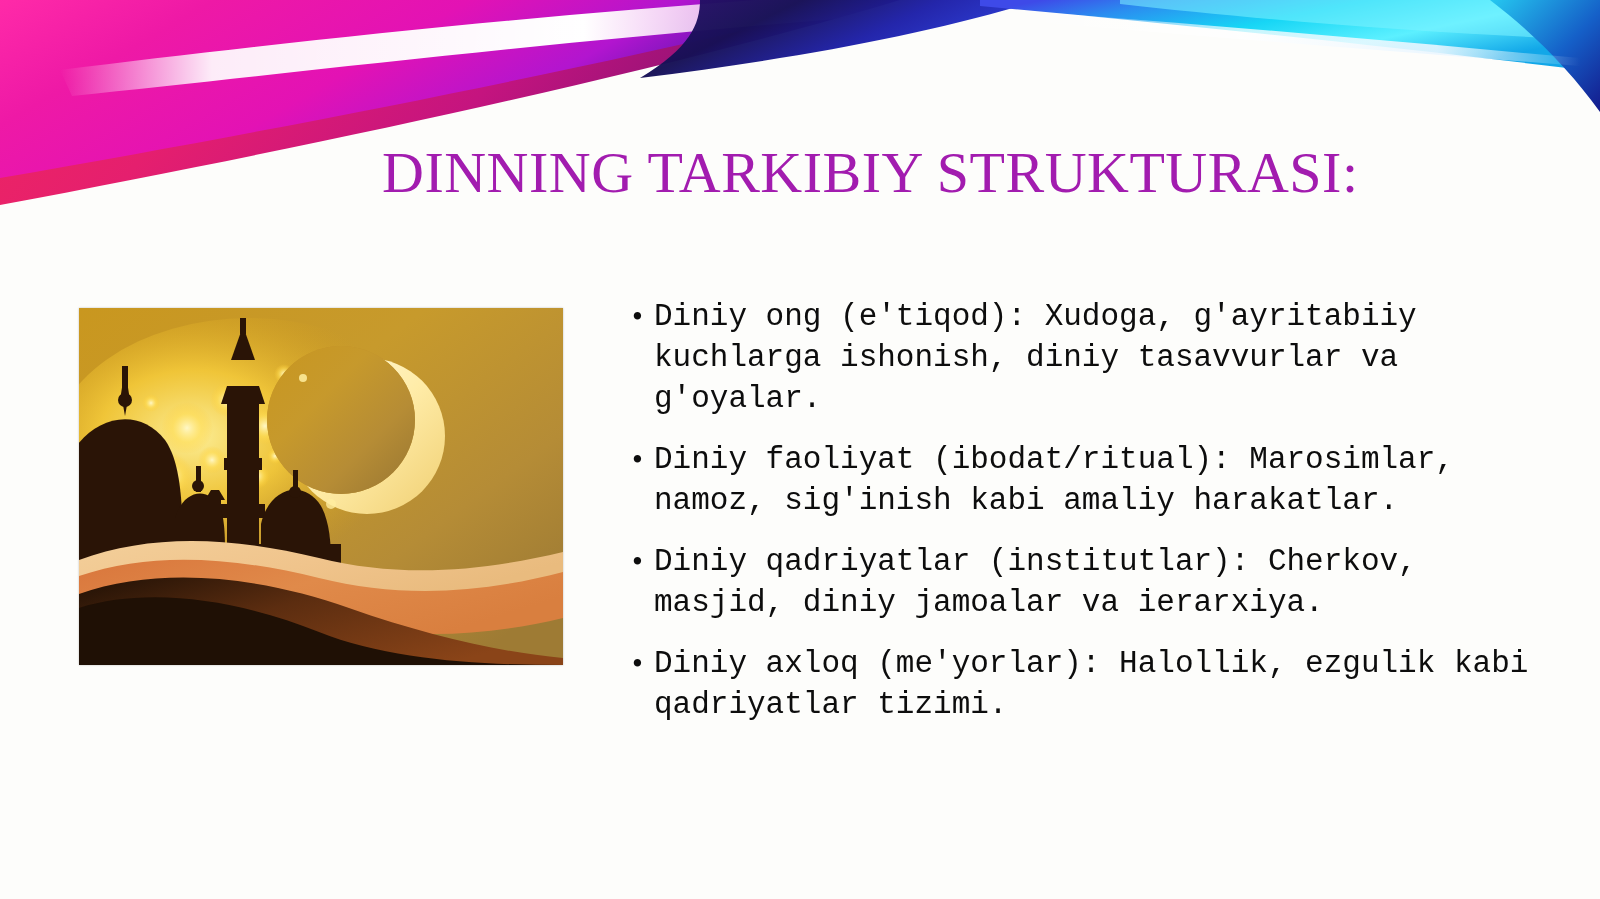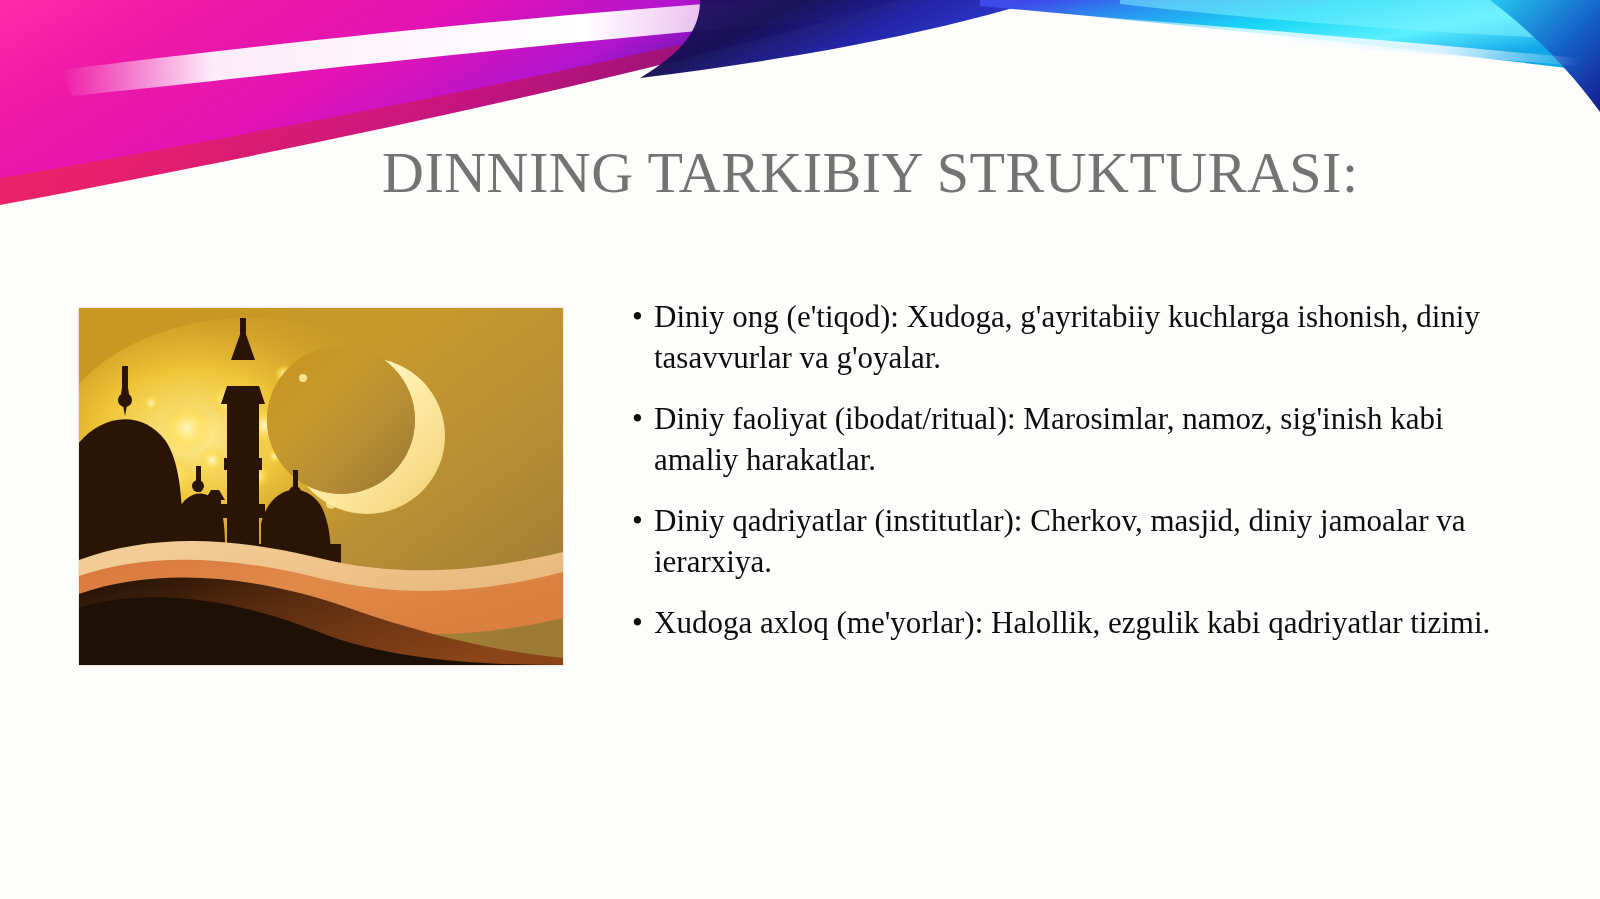--- a/index.html
+++ b/index.html
@@ -36,21 +36,21 @@
   }
 
   
   .slide-title {
     position: absolute;
     left: 382px;
     top: 140px;
     width: 1120px;
     font-size: 58px;
     line-height: 1.15;
-    color: #737373;
+    color: #a21caf;
     letter-spacing: 0.5px;
     white-space: nowrap;
     font-weight: normal;
     margin: 0;
   }
 
   
   .picture {
     position: absolute;
     left: 79px;
@@ -92,20 +92,21 @@
   .bullet-marker {
     position: absolute;
     left: 10px;
     top: 0;
     font-size: 31px;
     line-height: 41px;
     color: #0d0d0d;
   }
   .bullet-text {
     display: block;
+    font-family: Liberation Mono, monospace;
   }
 </style>
 </head>
 <body>
 
 <div class="slide">
 
   <div class="wave-band">
     <svg viewBox="0 0 1600 220" xmlns="http://www.w3.org/2000/svg" preserveAspectRatio="none">
       <defs>
@@ -294,17 +295,17 @@
     <li class="bullet-item">
       <span class="bullet-marker">•</span>
       <span class="bullet-text">Diniy faoliyat (ibodat/ritual): Marosimlar, namoz, sig'inish kabi amaliy harakatlar.</span>
     </li>
     <li class="bullet-item">
       <span class="bullet-marker">•</span>
       <span class="bullet-text">Diniy qadriyatlar (institutlar): Cherkov, masjid, diniy jamoalar va ierarxiya.</span>
     </li>
     <li class="bullet-item">
       <span class="bullet-marker">•</span>
-      <span class="bullet-text">Xudoga axloq (me'yorlar): Halollik, ezgulik kabi qadriyatlar tizimi.</span>
+      <span class="bullet-text">Diniy axloq (me'yorlar): Halollik, ezgulik kabi qadriyatlar tizimi.</span>
     </li>
   </ul>
 
 </div>
 
 </body></html>

